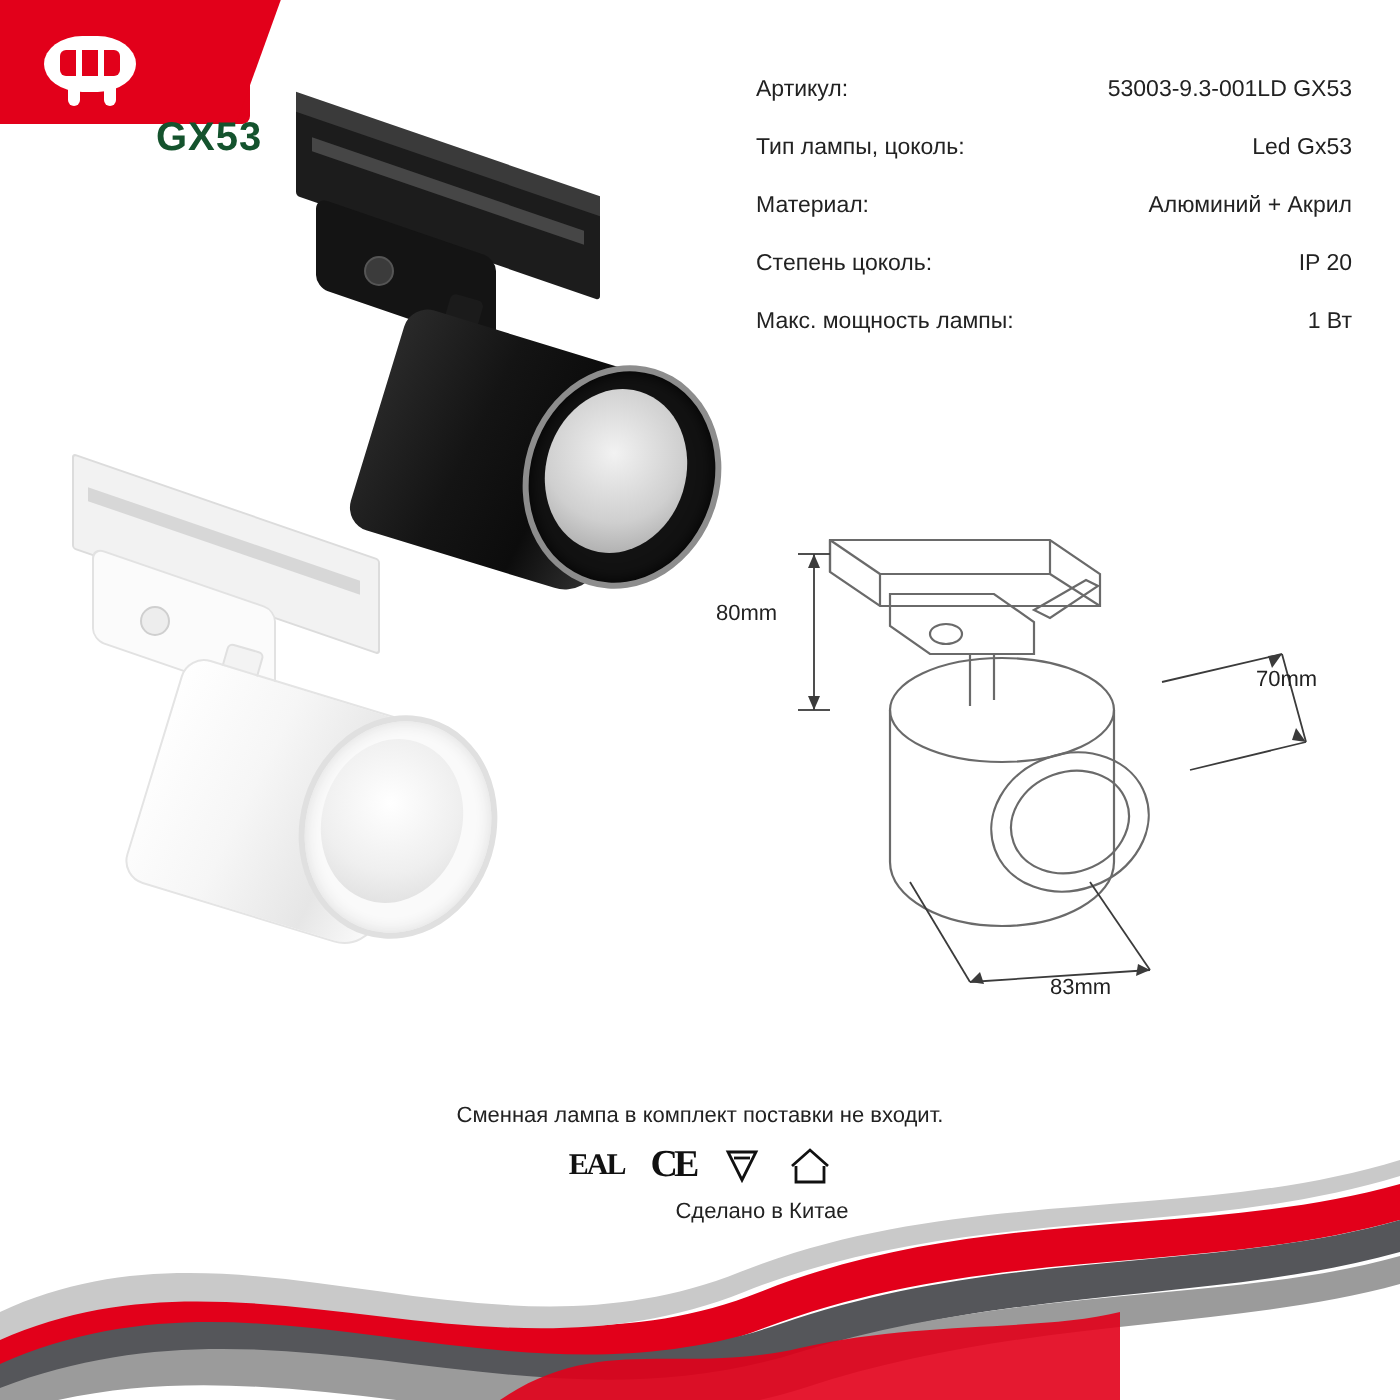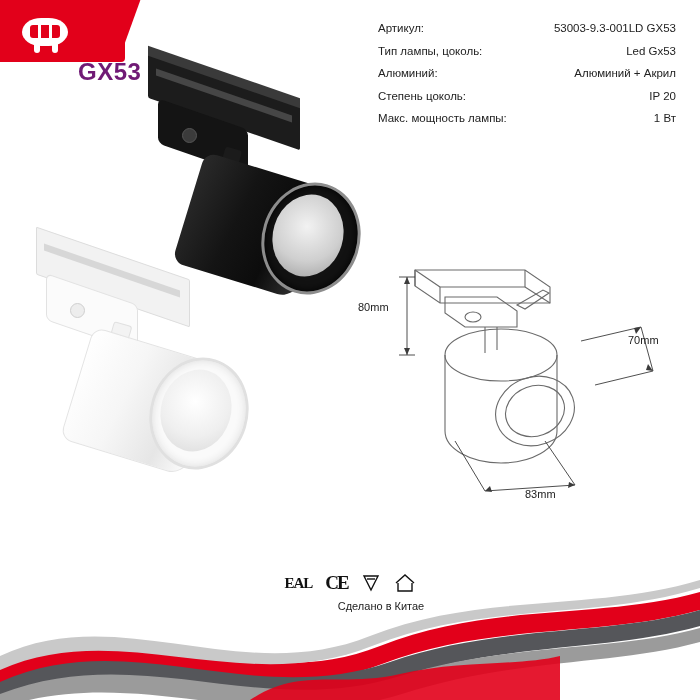--- a/index.html
+++ b/index.html
@@ -93,40 +93,41 @@
     background: #ffffff;
     border-radius: 0 0 3px 3px;
   }
   .lamp-icon .pin-l { left: 14px; }
   .lamp-icon .pin-r { left: 32px; }
 
   .gx-title {
     position: absolute;
     left: 78px;
     top: 58px;
-    font-size: 24px;
+    font-size: 20px;
     font-weight: bold;
-    color: #701a75;
+    color: #14532d;
     letter-spacing: 0.5px;
   }
 
   
   .spec {
     position: absolute;
     left: 378px;
     top: 22px;
     width: 298px;
     font-size: 11.5px;
     color: #222;
   }
   .spec-row {
     display: flex;
     justify-content: space-between;
     align-items: baseline;
     margin-bottom: 10.5px;
+    margin-top: 17px;
   }
   .spec-label {
     text-align: left;
     white-space: nowrap;
   }
   .spec-value {
     text-align: right;
     white-space: nowrap;
     padding-left: 17px;
   }
@@ -422,21 +423,21 @@
   <div class="spec">
     <div class="spec-row">
       <span class="spec-label">Артикул:</span>
       <span class="spec-value">53003-9.3-001LD  GX53</span>
     </div>
     <div class="spec-row">
       <span class="spec-label">Тип лампы, цоколь:</span>
       <span class="spec-value">Led Gx53</span>
     </div>
     <div class="spec-row">
-      <span class="spec-label">Алюминий:</span>
+      <span class="spec-label">Материал:</span>
       <span class="spec-value">Алюминий + Акрил</span>
     </div>
     <div class="spec-row">
       <span class="spec-label">Степень цоколь:</span>
       <span class="spec-value">IP 20</span>
     </div>
     <div class="spec-row">
       <span class="spec-label">Макс. мощность лампы:</span>
       <span class="spec-value">1 Вт</span>
     </div>
@@ -508,20 +509,21 @@
         <path d="M100,256 L190,250"></path>
         <path d="M100,256 l5,-5 l2,6 z" fill="#3b3b3b" stroke="none"></path>
         <path d="M190,250 l-6,-3 l-1,6 z" fill="#3b3b3b" stroke="none"></path>
       </g>
     </svg>
     <span class="dim-label dim-80">80mm</span>
     <span class="dim-label dim-70">70mm</span>
     <span class="dim-label dim-83">83mm</span>
   </div>
 
+  <div class="footer-note">Сменная лампа в комплект поставки не входит.</div>
 
   <div class="marks">
     <span class="mark eac">EAL</span>
     <span class="mark ce">CE</span>
     <span class="mark">
       <svg width="20" height="20" viewBox="0 0 20 20">
         <path d="M3,3 L17,3 L10,17 Z" fill="none" stroke="#111" stroke-width="1.4"></path>
         <path d="M6,6 L14,6" stroke="#111" stroke-width="1.4"></path>
       </svg>
     </span>

